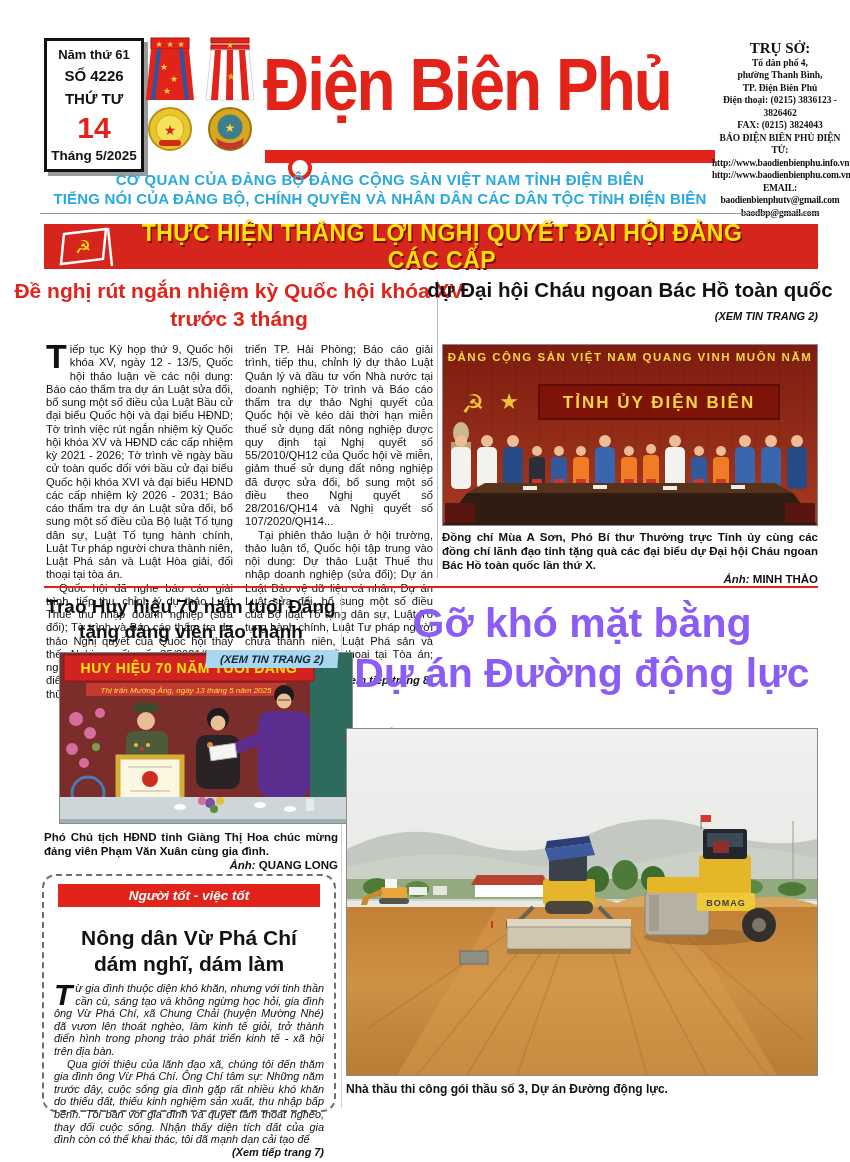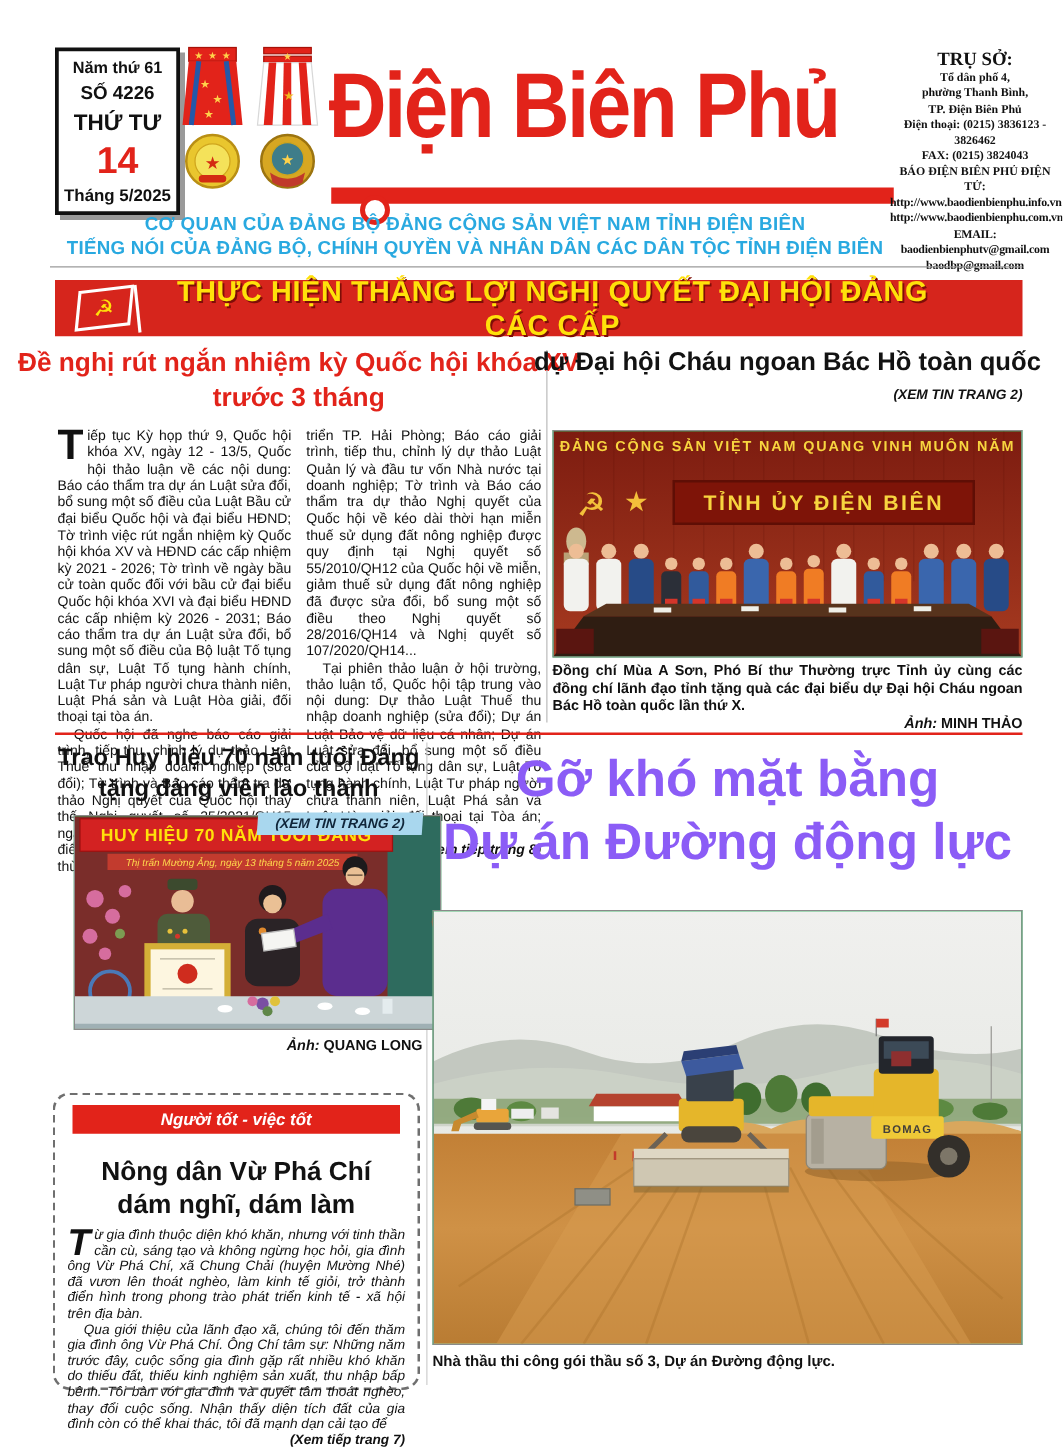--- a/index.html
+++ b/index.html
@@ -6,21 +6,21 @@
   .page{position:relative;width:850px;height:1162px;background:#fff;overflow:hidden;
         font-family:"Liberation Sans","DejaVu Sans",sans-serif;color:#111;text-decoration:underline;}
   .abs{position:absolute;}
 
   
   .datebox{left:44px;top:38px;width:94px;height:128px;border:3px solid #111;background:#fff;
            box-shadow:4px 4px 0 #9a9a9a;display:flex;flex-direction:column;justify-content:space-evenly;
            text-align:center;font-weight:800;}
   .datebox .s1{font-size:13px;}
   .datebox .s2{font-size:15px;}
-  .datebox .s3{font-size:18px;}
+  .datebox .s3{font-size:15px;}
   .datebox .day{font-size:30px;color:#e2231a;line-height:30px;}
   .datebox .s5{font-size:13.5px;}
 
   .mast-title{left:263px;top:42px;width:470px;height:110px;color:#e2231a;font-weight:800;
               font-size:64px;letter-spacing:-2px;white-space:nowrap;transform:scaleY(1.15);
               transform-origin:top left;}
   .mast-bar{left:265px;top:150px;width:450px;height:13px;background:#e2231a;}
   .mast-ring{left:288px;top:156px;width:16px;height:16px;border:4px solid #e2231a;border-radius:50%;background:#fff;}
   .taglines{left:40px;top:170px;width:680px;text-align:center;color:#29a9e0;font-weight:800;}
   .taglines .t1{font-size:15px;line-height:19px;letter-spacing:.3px;}
@@ -49,21 +49,21 @@
   .dropcap{float:left;font-size:34px;line-height:27px;font-weight:800;padding-right:3px;}
   .p-indent{text-indent:13px;margin-top:1px;}
   .continued{text-align:right;font-style:italic;font-weight:700;}
 
   .vdiv1{left:437px;top:280px;width:1px;height:298px;background:#bdbdbd;}
   .vdiv2{left:341px;top:594px;width:1px;height:514px;background:#d0d0d0;}
 
   .tinhuy-hl{left:442px;top:277px;width:376px;font-weight:800;font-size:20.5px;line-height:26px;color:#121212;}
   .xemnote{font-style:italic;font-weight:800;font-size:11px;color:#121212;text-align:right;}
 
-  .photo-frame{border:1px solid #8a8a8a;box-sizing:border-box;background:#22c55e;}
+  .photo-frame{border:1px solid #8a8a8a;box-sizing:border-box;background:#15803d;}
   .photo1{left:442px;top:344px;width:376px;height:182px;}
   .cap{font-size:11.5px;font-weight:700;line-height:14px;text-align:justify;color:#111;}
   .cap1{left:442px;top:530px;width:376px;}
   .credit{font-weight:800;}
   .credit .lbl{font-style:italic;font-weight:700;}
   .credit-line{text-align:right;font-weight:800;font-size:11.5px;}
 
   .redrule{left:44px;top:586px;width:774px;height:2px;background:#e2231a;}
 
   .huyhieu-hl{left:44px;top:594px;width:294px;font-weight:800;font-size:19px;line-height:25px;color:#121212;}
@@ -388,20 +388,21 @@
         <ellipse cx="200" cy="152" rx="6" ry="3" fill="#ffffff"></ellipse>
         <ellipse cx="230" cy="156" rx="6" ry="3" fill="#ffffff"></ellipse>
         <ellipse cx="120" cy="154" rx="6" ry="3" fill="#ffffff"></ellipse>
         <rect x="246" y="146" width="8" height="12" fill="#e8f0f2" opacity=".85"></rect>
       </g>
     </svg>
   </div>
   <div class="abs overlay-note">(XEM TIN TRANG 2)</div>
 
   <div class="abs cap cap2">
+    <span>Phó Chủ tịch HĐND tỉnh Giàng Thị Hoa chúc mừng đảng viên Phạm Văn Xuân cùng gia đình.</span>
     <span class="credit" style="float:right">
       <span class="lbl">Ảnh:</span>
       <span>QUANG LONG</span>
     </span>
   </div>
 
   <div class="abs boxed">
     <div class="kicker">Người tốt - việc tốt</div>
     <div class="boxed-hl">
       <div class="hl-line">

